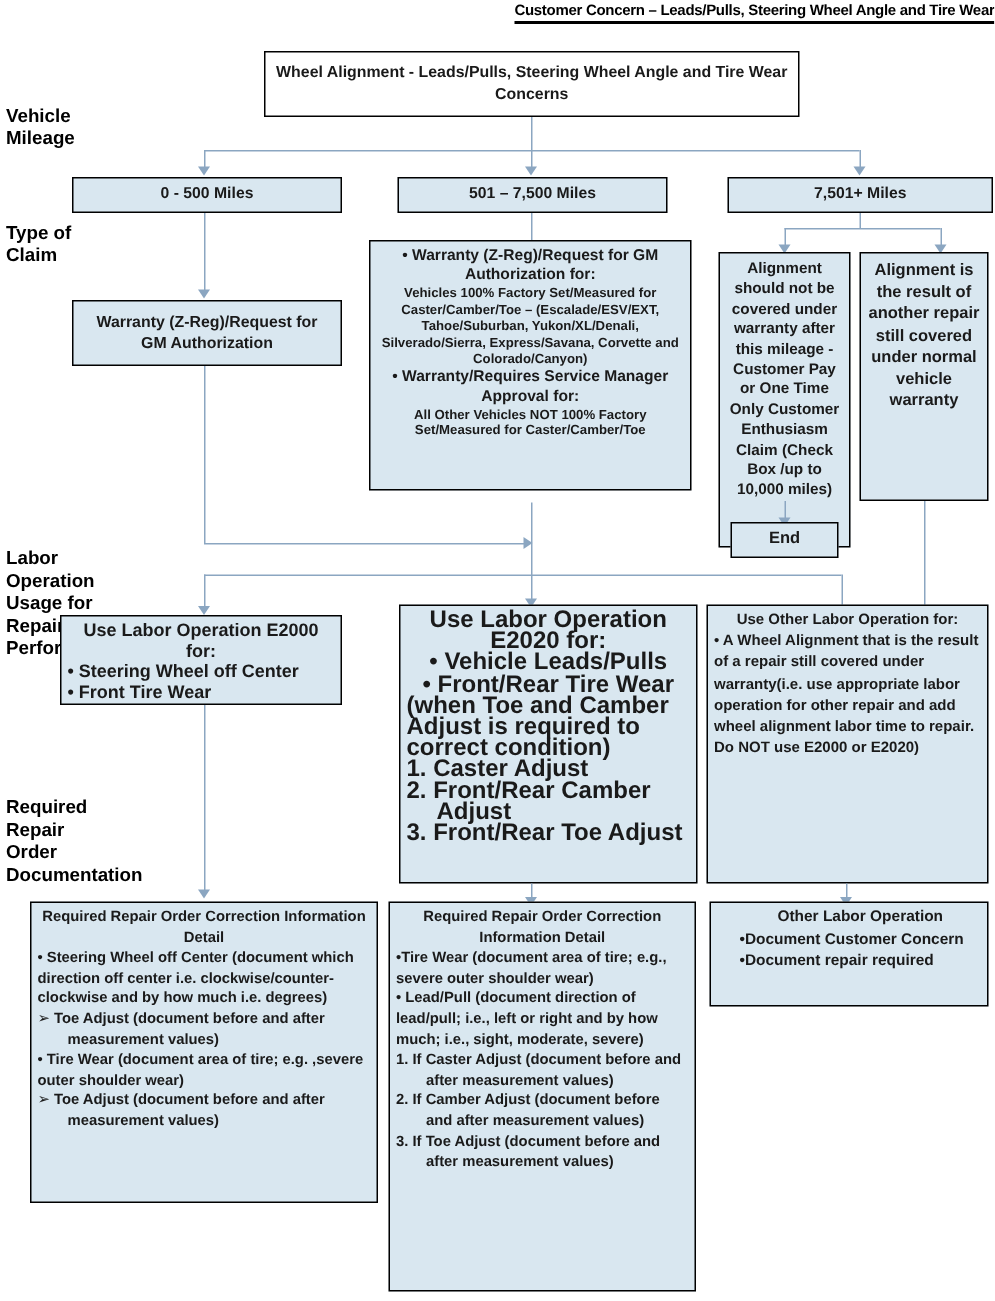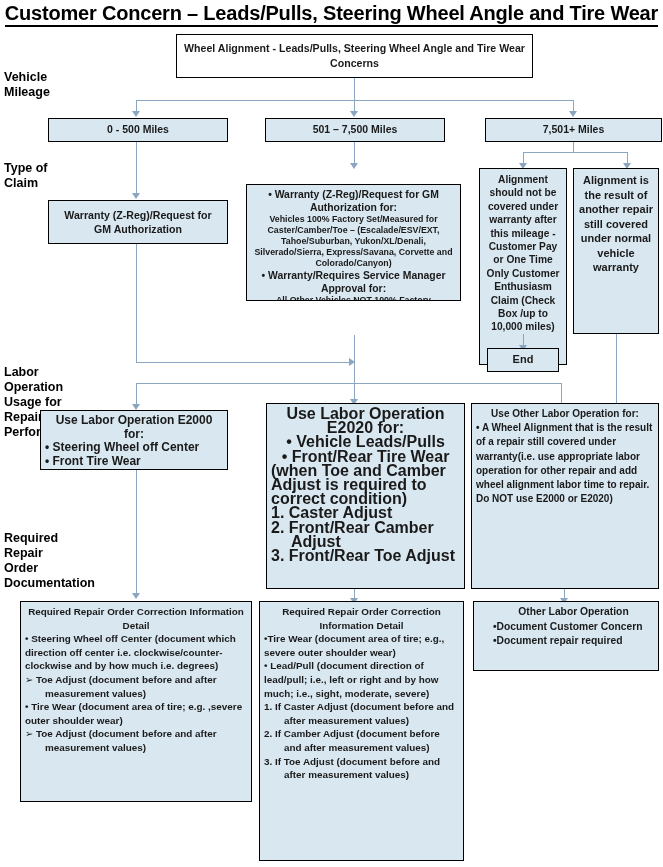--- a/index.html
+++ b/index.html
@@ -14,22 +14,22 @@
     height:867px;
     overflow:hidden;
     background:#ffffff;
   }
 
   
   #title{
     position:absolute;
     left:0; top:2px;
     width:663px;
-    text-align:center;
-    font-size:20px;
+    text-align:right;
+    font-size:10px;
     font-weight:bold;
     letter-spacing:-0.2px;
   }
   #title span{
     border-bottom:2px solid #000;
     padding-bottom:1px;
   }
 
   
   .stage-label{
@@ -123,21 +123,21 @@
 <body>
 
 <div id="page">
 
   <div id="title">
     <span>Customer Concern – Leads/Pulls, Steering Wheel Angle and Tire Wear</span>
   </div>
 
   <div class="stage-label" style="left:4px; top:70px;">Vehicle
 Mileage</div>
-  <div class="stage-label" style="left:4px; top:161px;">Type of
+  <div class="stage-label" style="left:4px; top:148px;">Type of
 Claim</div>
   <div class="stage-label" style="left:4px; top:325px;margin-top:40px;">Labor
 Operation
 Usage for
 Repair
 Performed</div>
   <div class="stage-label" style="left:4px; top:531px;">Required
 Repair
 Order
 Documentation</div>
@@ -175,21 +175,21 @@
   <div class="hline" style="left:523px; top:152px; width:104px;"></div>
   <div class="vline" style="left:523px; top:152px; height:12px;"></div>
   <div class="arrow-d" style="left:519px; top:163px;"></div>
   <div class="vline" style="left:627px; top:152px; height:12px;"></div>
   <div class="arrow-d" style="left:623px; top:163px;"></div>
 
   <div class="box box-warranty-left" style="left:48px; top:200px; width:180px; height:44px;">
     <span>Warranty (Z-Reg)/Request for GM  Authorization</span>
   </div>
 
-  <div class="box ctr" style="left:246px; top:184px; width:215px; height:117px; font-size:8.8px; line-height:10.9px;">
+  <div class="box ctr" style="left:246px; top:160px; width:215px; height:167px; font-size:8.8px; line-height:10.9px;">
     <span class="ctrln" style="font-size:10.4px; line-height:13px;">• Warranty (Z-Reg)/Request for GM Authorization for:</span>
     <span class="ctrln">Vehicles 100% Factory Set/Measured for Caster/Camber/Toe – (Escalade/ESV/EXT, Tahoe/Suburban, Yukon/XL/Denali, Silverado/Sierra, Express/Savana,  Corvette and Colorado/Canyon)</span>
     <span class="ctrln" style="font-size:10.4px; line-height:13px;">• Warranty/Requires Service Manager Approval for:</span>
     <span class="ctrln">All Other Vehicles NOT 100% Factory Set/Measured for Caster/Camber/Toe</span>
   </div>
 
   <div class="box box-narrow" style="left:479px; top:168px; width:88px; height:197px;">
     <span>Alignment should not be covered under warranty after this mileage - Customer Pay or  One Time Only Customer Enthusiasm Claim (Check Box /up to 10,000 miles)</span>
   </div>
 

